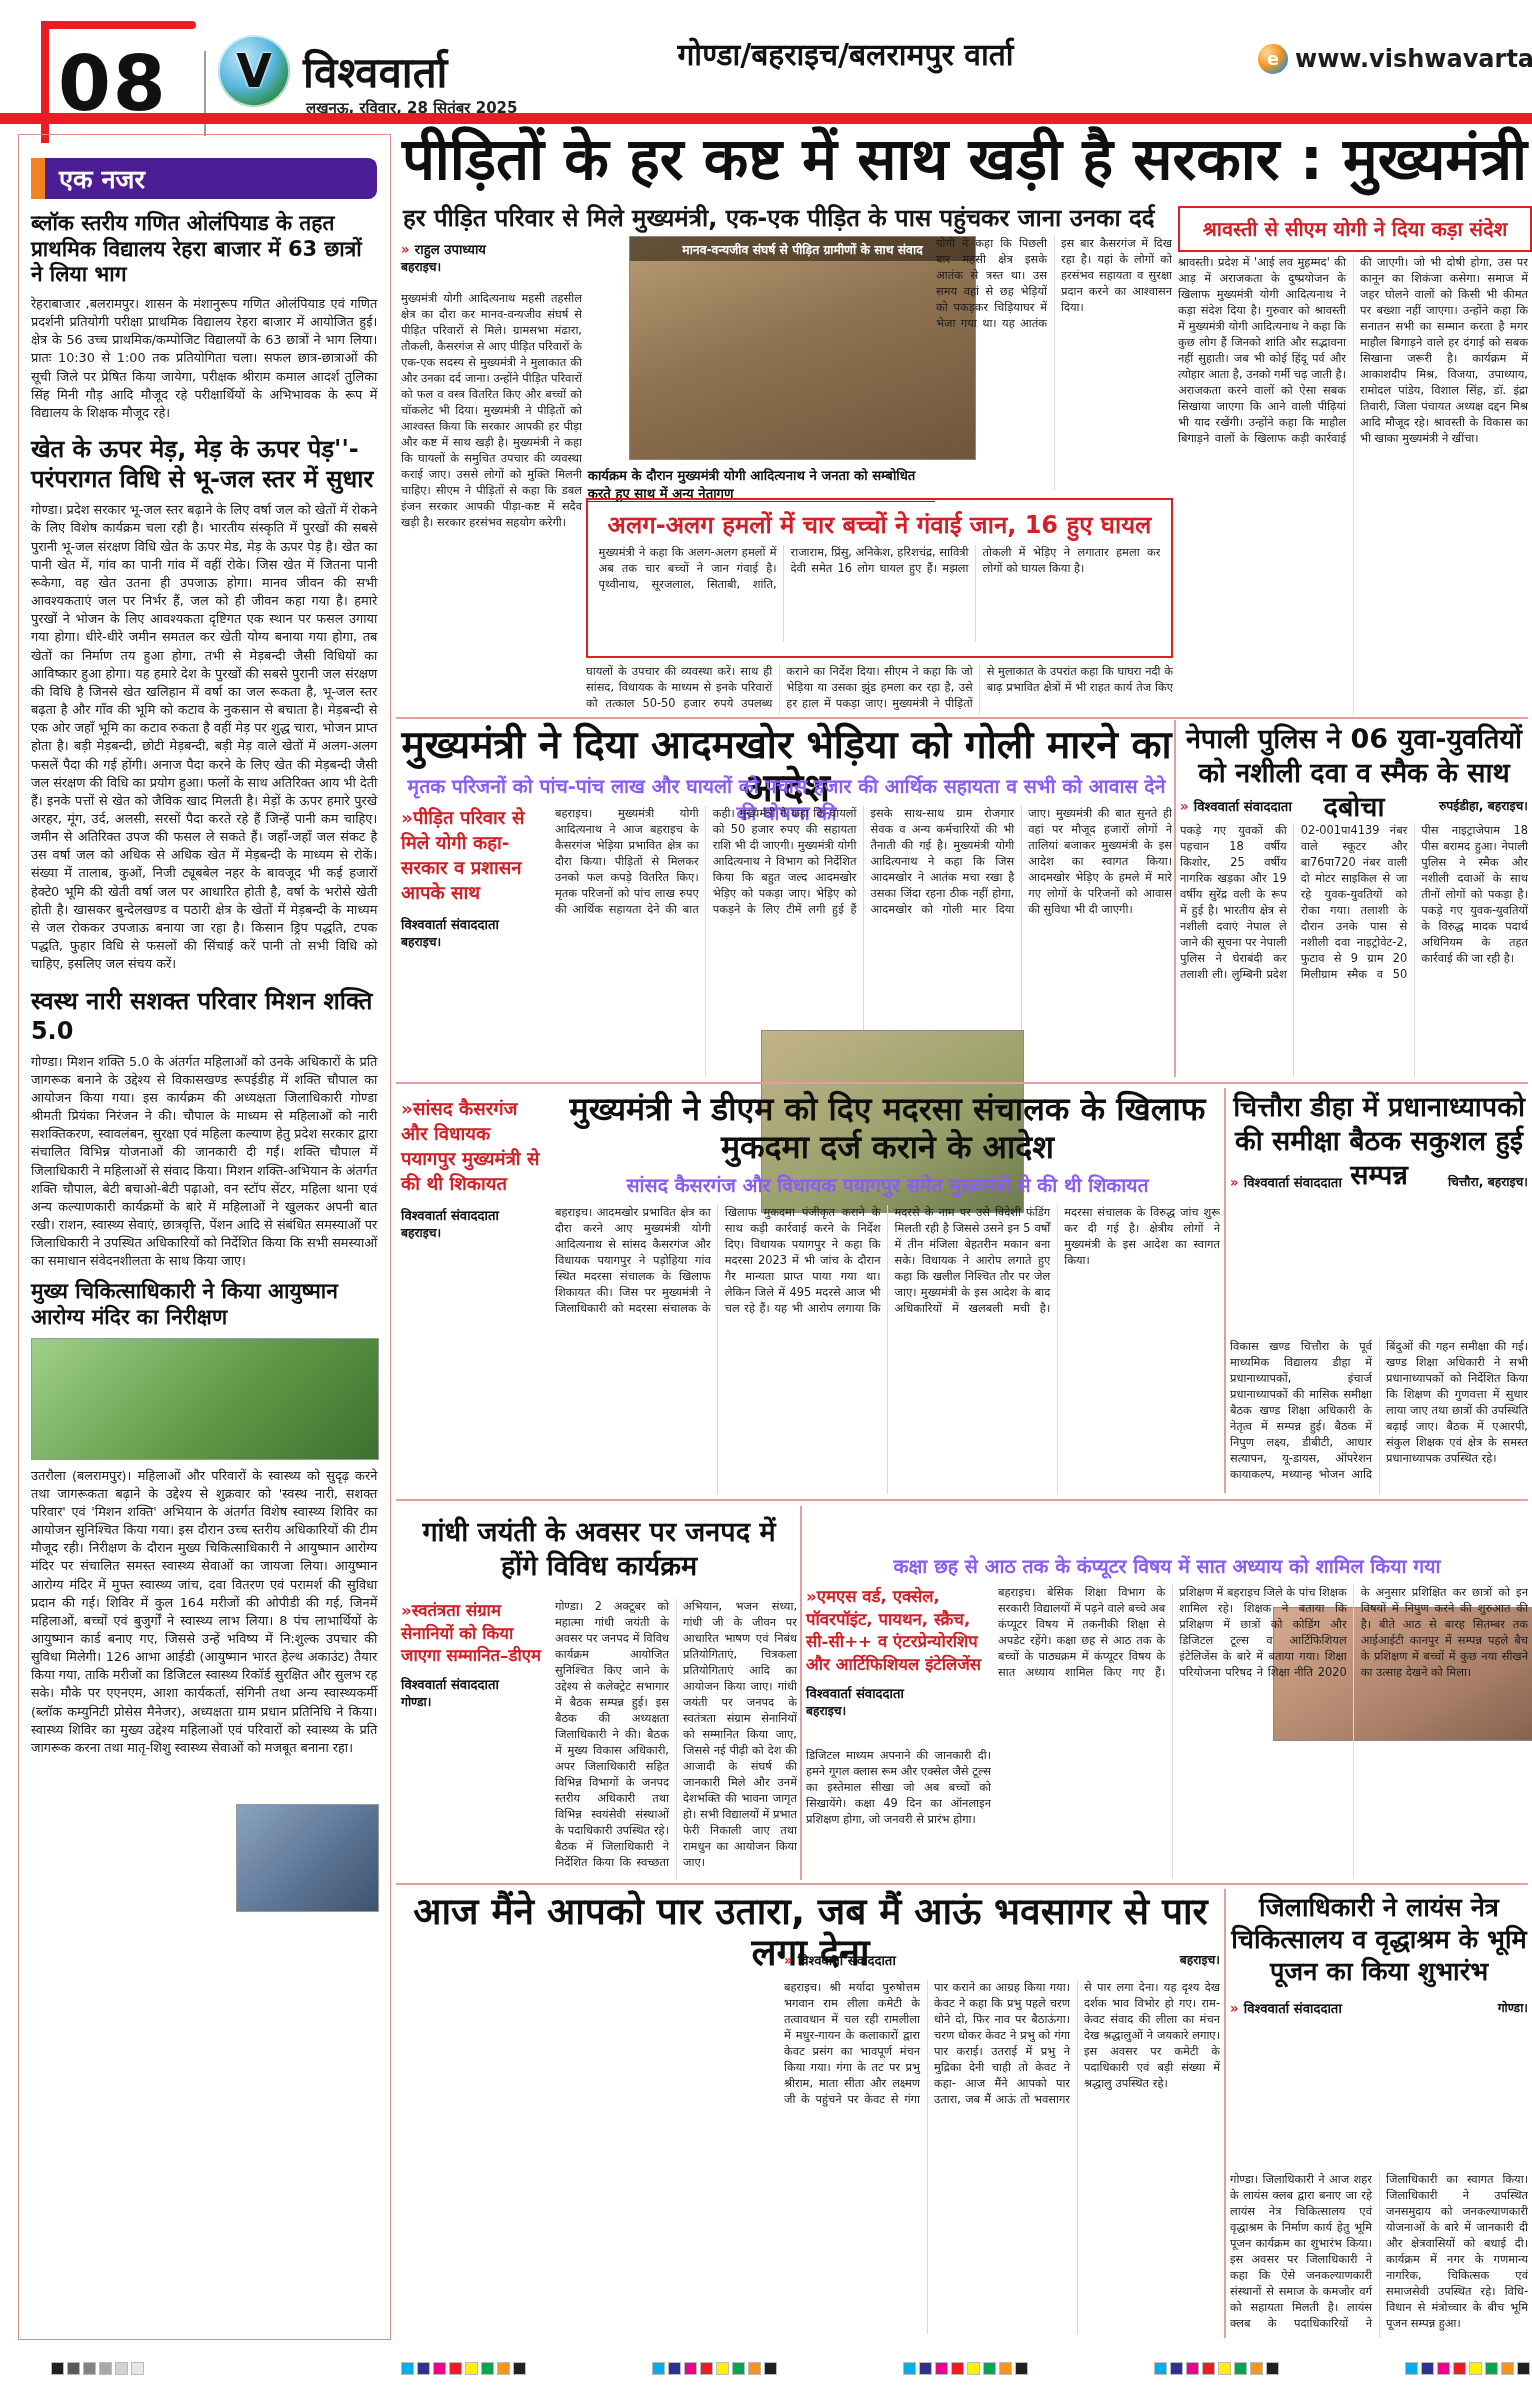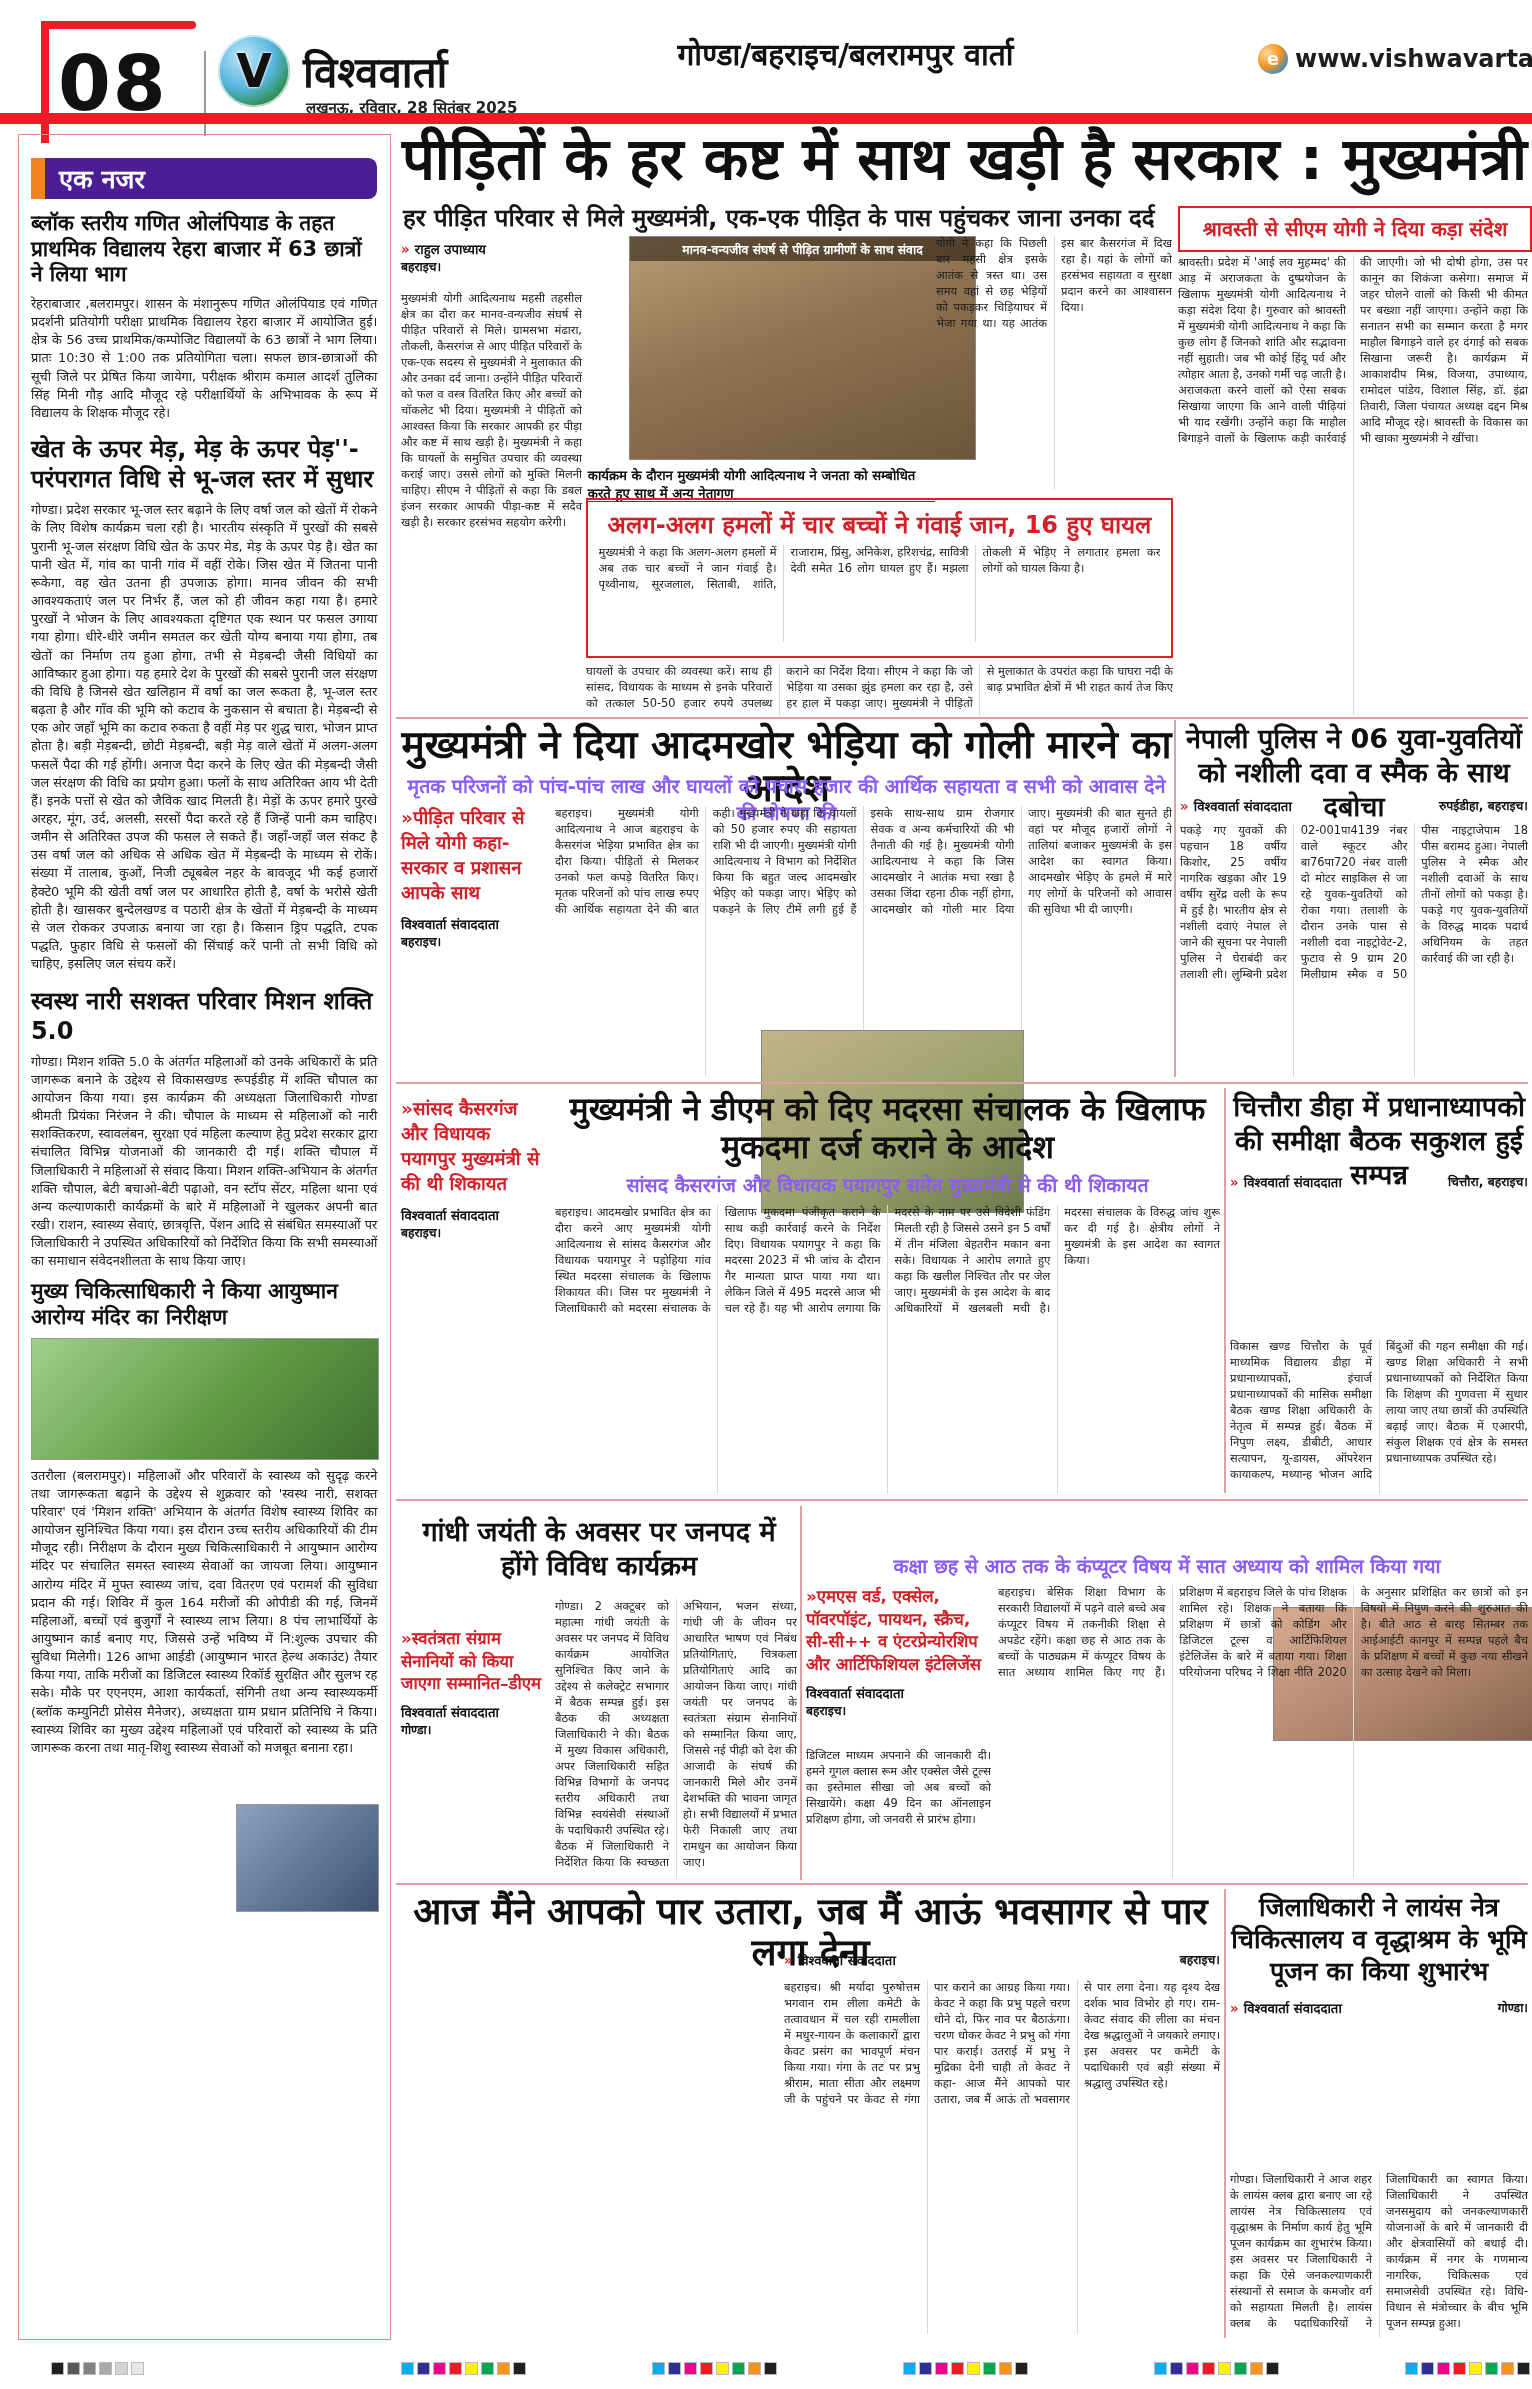--- a/index.html
+++ b/index.html
@@ -177,21 +177,21 @@
   <div class="abs" style="left:1230px;top:1173px;width:298px;display:flex;justify-content:space-between;">
     <span class="byline" style="margin:0;"><span class="arrow">»</span><span>विश्ववार्ता संवाददाता</span></span>
     <span class="place">चित्तौरा, बहराइच।</span>
   </div>
   <div class="abs photo ph-chittaura" style="left:1230px;top:1200px;width:298px;height:132px;"></div>
   <div class="abs body-text cols2" style="left:1230px;top:1339px;width:298px;height:155px;">विकास खण्ड चित्तौरा के पूर्व माध्यमिक विद्यालय डीहा में प्रधानाध्यापकों, इंचार्ज प्रधानाध्यापकों की मासिक समीक्षा बैठक खण्ड शिक्षा अधिकारी के नेतृत्व में सम्पन्न हुई। बैठक में निपुण लक्ष्य, डीबीटी, आधार सत्यापन, यू-डायस, ऑपरेशन कायाकल्प, मध्यान्ह भोजन आदि बिंदुओं की गहन समीक्षा की गई। खण्ड शिक्षा अधिकारी ने सभी प्रधानाध्यापकों को निर्देशित किया कि शिक्षण की गुणवत्ता में सुधार लाया जाए तथा छात्रों की उपस्थिति बढ़ाई जाए। बैठक में एआरपी, संकुल शिक्षक एवं क्षेत्र के समस्त प्रधानाध्यापक उपस्थित रहे।</div>
 
   <div class="abs hrule" style="left:396px;top:1499px;width:1132px;"></div>
 
   <div class="abs hl-sm ctr" style="left:401px;top:1515px;width:396px;">गांधी जयंती के अवसर पर जनपद में होंगे विविध कार्यक्रम</div>
-  <div class="abs" style="left:401px;top:1599px;width:148px;margin-top:28px;">
+  <div class="abs" style="left:401px;top:1599px;width:148px;">
     <div class="kicker" style="font-size:16.7px;"><span class="arrow">»</span><span>स्वतंत्रता संग्राम सेनानियों को किया जाएगा सम्मानित–डीएम</span></div>
     <div class="byline"><span>विश्ववार्ता संवाददाता</span></div>
     <div class="place">गोण्डा।</div>
   </div>
   <div class="abs body-text cols2" style="left:555px;top:1599px;width:242px;height:280px;">गोण्डा। 2 अक्टूबर को महात्मा गांधी जयंती के अवसर पर जनपद में विविध कार्यक्रम आयोजित सुनिश्चित किए जाने के उद्देश्य से कलेक्ट्रेट सभागार में बैठक सम्पन्न हुई। इस बैठक की अध्यक्षता जिलाधिकारी ने की। बैठक में मुख्य विकास अधिकारी, अपर जिलाधिकारी सहित विभिन्न विभागों के जनपद स्तरीय अधिकारी तथा विभिन्न स्वयंसेवी संस्थाओं के पदाधिकारी उपस्थित रहे। बैठक में जिलाधिकारी ने निर्देशित किया कि स्वच्छता अभियान, भजन संध्या, गांधी जी के जीवन पर आधारित भाषण एवं निबंध प्रतियोगिताएं, चित्रकला प्रतियोगिताएं आदि का आयोजन किया जाए। गांधी जयंती पर जनपद के स्वतंत्रता संग्राम सेनानियों को सम्मानित किया जाए, जिससे नई पीढ़ी को देश की आजादी के संघर्ष की जानकारी मिले और उनमें देशभक्ति की भावना जागृत हो। सभी विद्यालयों में प्रभात फेरी निकाली जाए तथा रामधुन का आयोजन किया जाए।</div>
 
   <div class="abs vrule" style="left:800px;top:1506px;height:374px;"></div>
 
   <div class="abs subhead-sm ctr" style="left:806px;top:1552px;width:722px;">कक्षा छह से आठ तक के कंप्यूटर विषय में सात अध्याय को शामिल किया गया</div>
   <div class="abs" style="left:806px;top:1585px;width:185px;">

